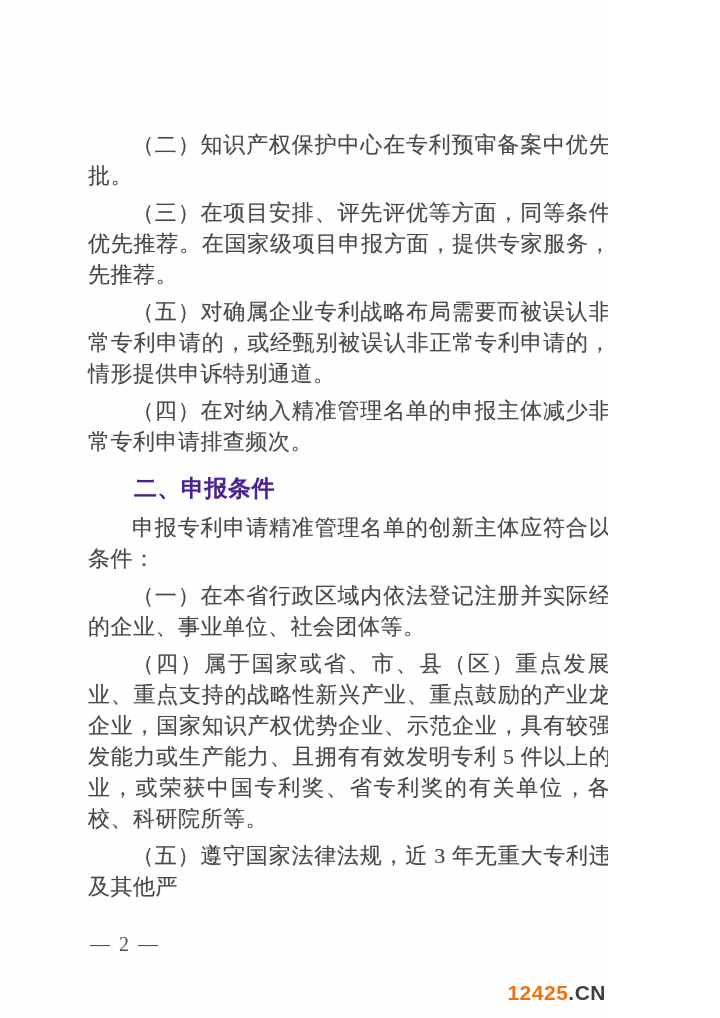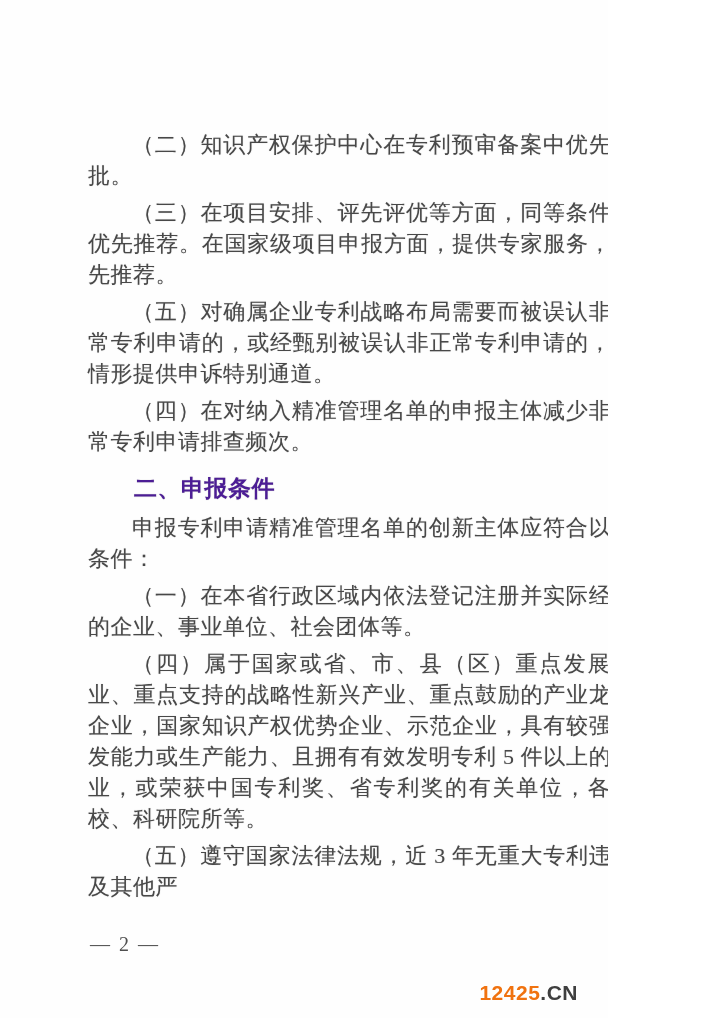--- a/index.html
+++ b/index.html
@@ -46,21 +46,21 @@
   .page-number {
     position: absolute;
     left: 90px;
     top: 933px;
     font-size: 20px;
     letter-spacing: 2px;
     color: #4f4f4f;
   }
   .watermark {
     position: absolute;
-    right: 30px;
+    right: 2px;
     bottom: 13px;
     font-family: "Liberation Sans", "DejaVu Sans", sans-serif;
     font-weight: 700;
     font-size: 21px;
     letter-spacing: 0.5px;
     white-space: nowrap;
   }
   .watermark .wm-site { }
   .watermark .wm-tld { }
 </style>

